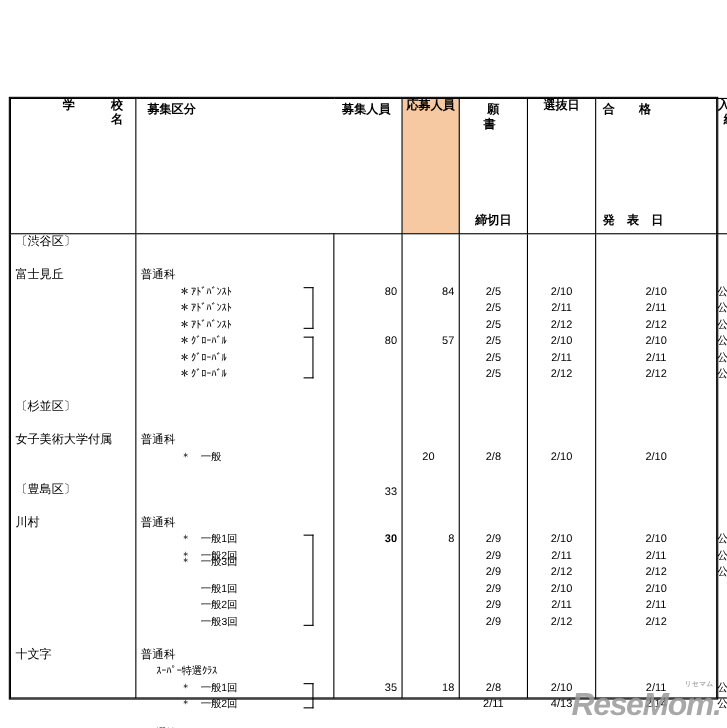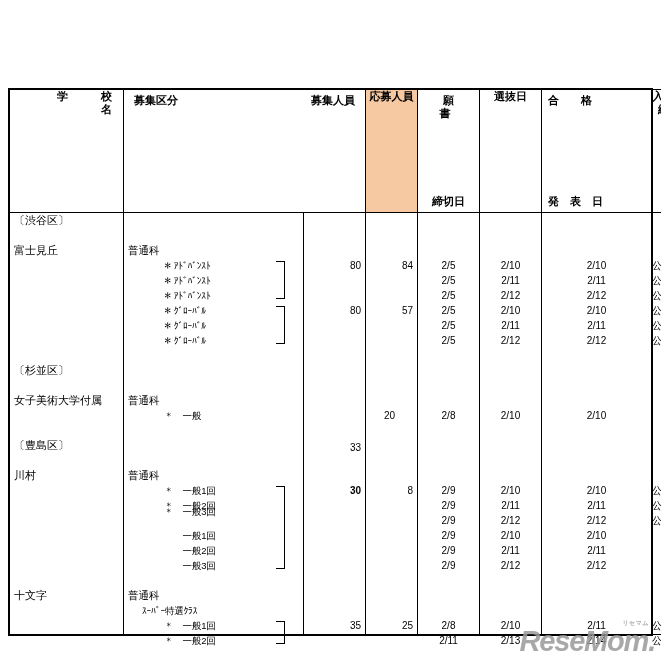--- a/index.html
+++ b/index.html
@@ -241,21 +241,21 @@
               <div class="ln l i2 kana" style="top: 120px;">＊ ｸﾞﾛｰﾊﾞﾙ</div>
               <div class="brk" style="top: 93px; height: 38px; left: 152px;"></div>
               <div class="ln l i0 course-head" style="top: 180px;">普通科</div>
               <div class="ln l i2 kana" style="top: 195px;">＊　一般</div>
               <div class="ln l i0 course-head" style="top: 255px;">普通科</div>
               <div class="ln l i2 kana" style="top: 270px;">＊　一般1回</div>
               <div class="ln l i2 kana" style="top: 285px;">＊　一般2回</div>
               <div class="ln l i2 kana" style="top: 291px;">＊　一般3回</div>
               <div class="ln l i2 kana" style="top: 315px;">　　一般1回</div>
               <div class="ln l i2 kana" style="top: 330px;">　　一般2回</div>
-              <div class="ln l i2 kana" style="top: 345px;">　　一般3回</div>
+              <div class="ln l i2 kana" style="top: 345px; font-family: Liberation Mono, monospace;">　　一般3回</div>
               <div class="brk" style="top: 273px; height: 83px; left: 152px;"></div>
               <div class="ln l i0 course-head" style="top: 375px;">普通科</div>
               <div class="ln l i1 kana" style="top: 390px;">ｽｰﾊﾟｰ特選ｸﾗｽ</div>
               <div class="ln l i2 kana" style="top: 405px;">＊　一般1回</div>
               <div class="ln l i2 kana" style="top: 420px;">＊　一般2回</div>
               <div class="brk" style="top: 408px; height: 23px; left: 152px;"></div>
               <div class="ln l i1 kana" style="top: 446px;">選抜ｸﾗｽ</div>
             </div>
           </td>
         <td>
@@ -266,21 +266,21 @@
               <div class="ln r" style="top: 270px; font-weight: bold;">30</div>
               <div class="ln r" style="top: 405px;">35</div>
             </div>
           </td>
         <td>
             <div class="body-cell" id="col-applicants">
               <div class="ln r" style="top: 45px;">84</div>
               <div class="ln r" style="top: 90px;">57</div>
               <div class="ln r" style="top: 195px; text-align: center;">20</div>
               <div class="ln r" style="top: 270px;">8</div>
-              <div class="ln r" style="top: 405px;">25</div>
+              <div class="ln r" style="top: 405px;">18</div>
             </div>
           </td>
         <td>
             <div class="body-cell" id="col-deadline">
               <div class="ln c" style="top: 45px;">2/5</div>
               <div class="ln c" style="top: 60px;">2/5</div>
               <div class="ln c" style="top: 75px;">2/5</div>
               <div class="ln c" style="top: 90px;">2/5</div>
               <div class="ln c" style="top: 105px;">2/5</div>
               <div class="ln c" style="top: 120px;">2/5</div>
@@ -304,21 +304,21 @@
               <div class="ln c" style="top: 105px;">2/11</div>
               <div class="ln c" style="top: 120px;">2/12</div>
               <div class="ln c" style="top: 195px;">2/10</div>
               <div class="ln c" style="top: 270px;">2/10</div>
               <div class="ln c" style="top: 285px;">2/11</div>
               <div class="ln c" style="top: 300px;">2/12</div>
               <div class="ln c" style="top: 315px;">2/10</div>
               <div class="ln c" style="top: 330px;">2/11</div>
               <div class="ln c" style="top: 345px;">2/12</div>
               <div class="ln c" style="top: 405px;">2/10</div>
-              <div class="ln c" style="top: 420px;">2/13</div>
+              <div class="ln c" style="top: 420px;">4/13</div>
             </div>
           </td>
         <td>
             <div class="body-cell" id="col-announce">
               <div class="ln c" style="top: 45px;">2/10</div>
               <div class="ln c" style="top: 60px;">2/11</div>
               <div class="ln c" style="top: 75px;">2/12</div>
               <div class="ln c" style="top: 90px;">2/10</div>
               <div class="ln c" style="top: 105px;">2/11</div>
               <div class="ln c" style="top: 120px;">2/12</div>

